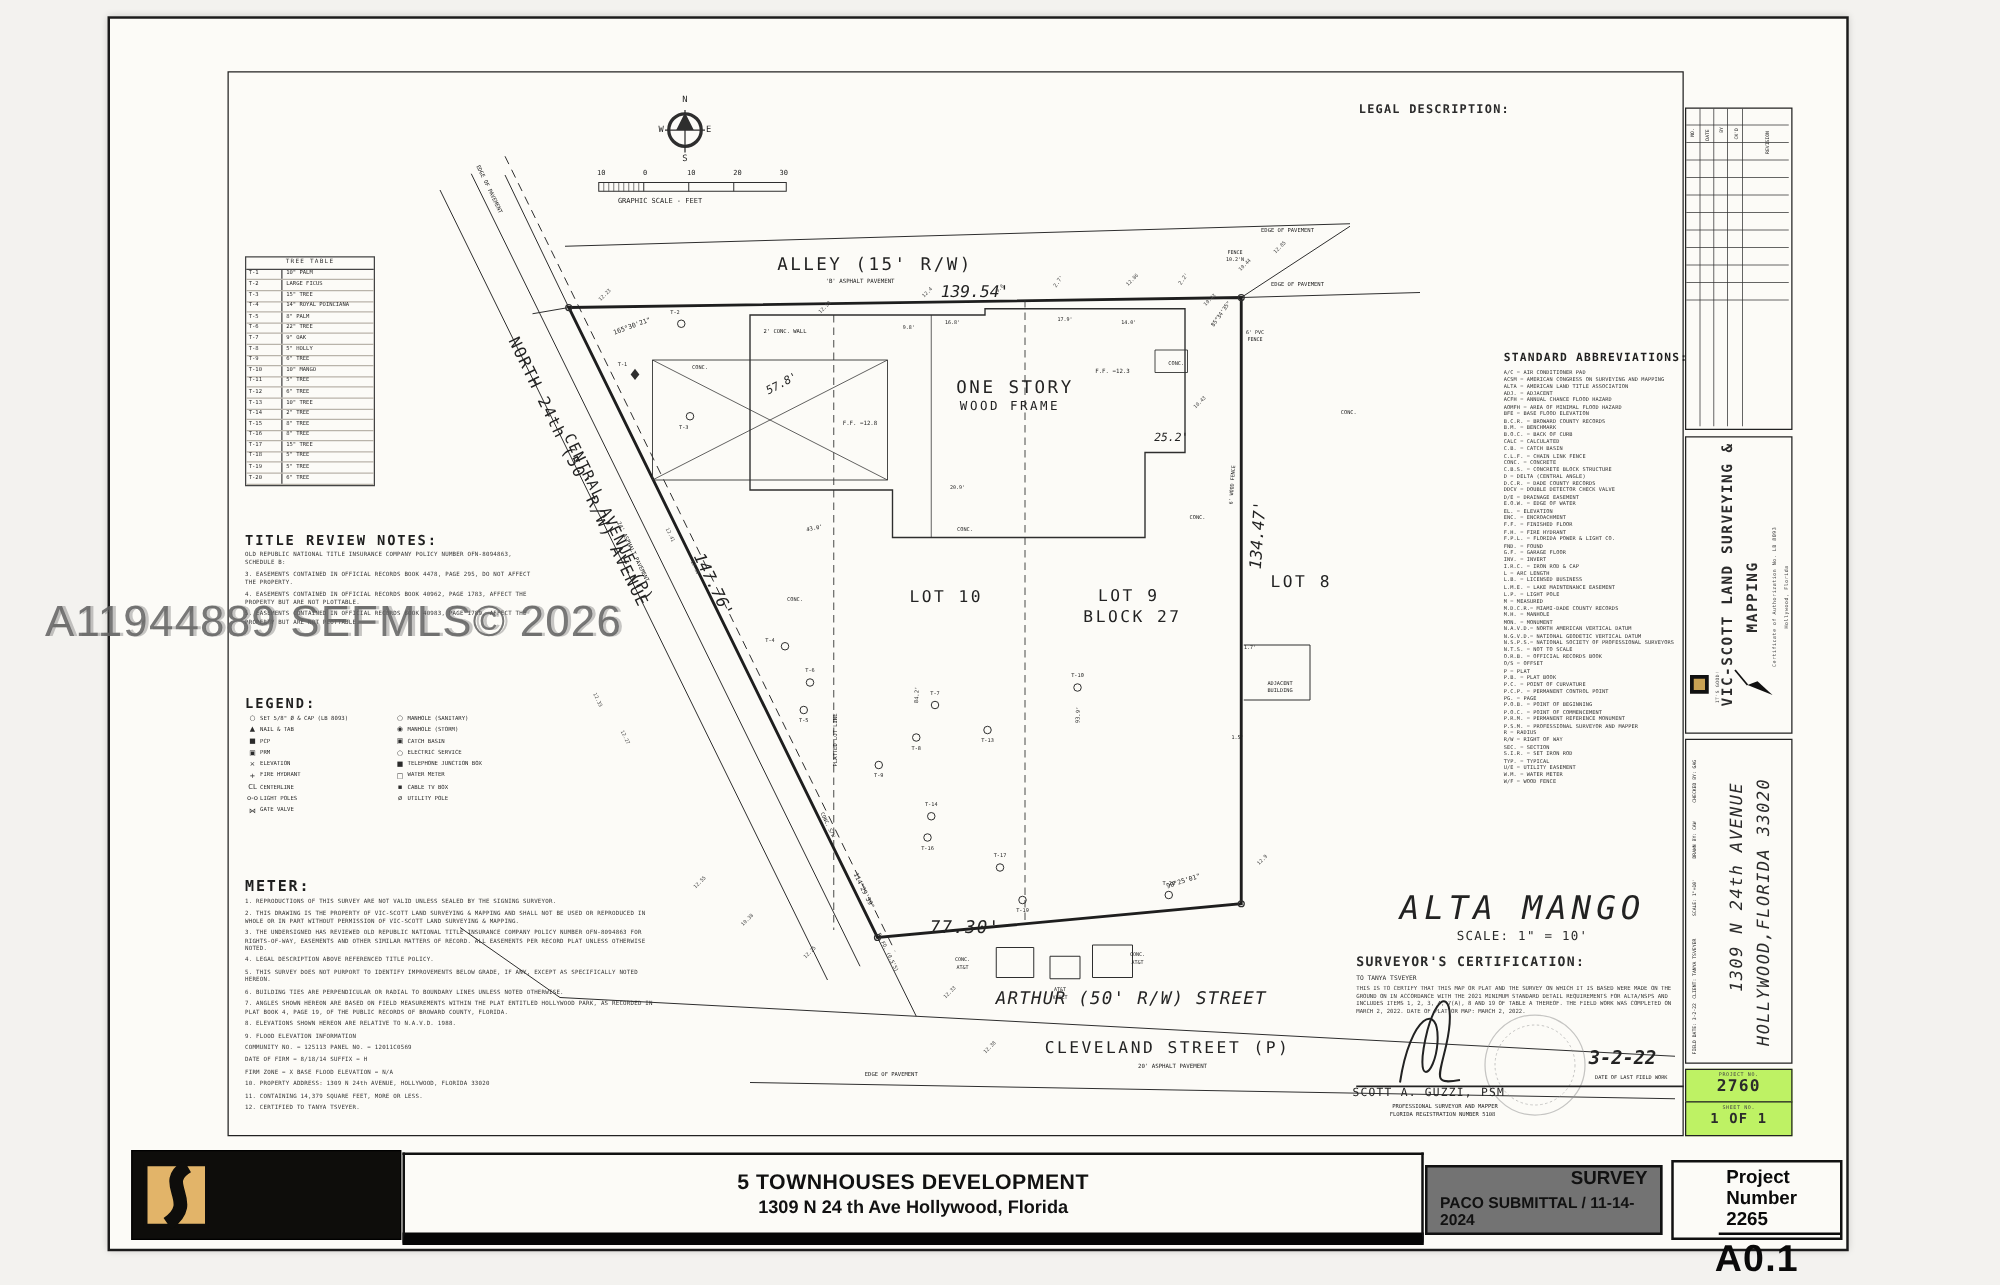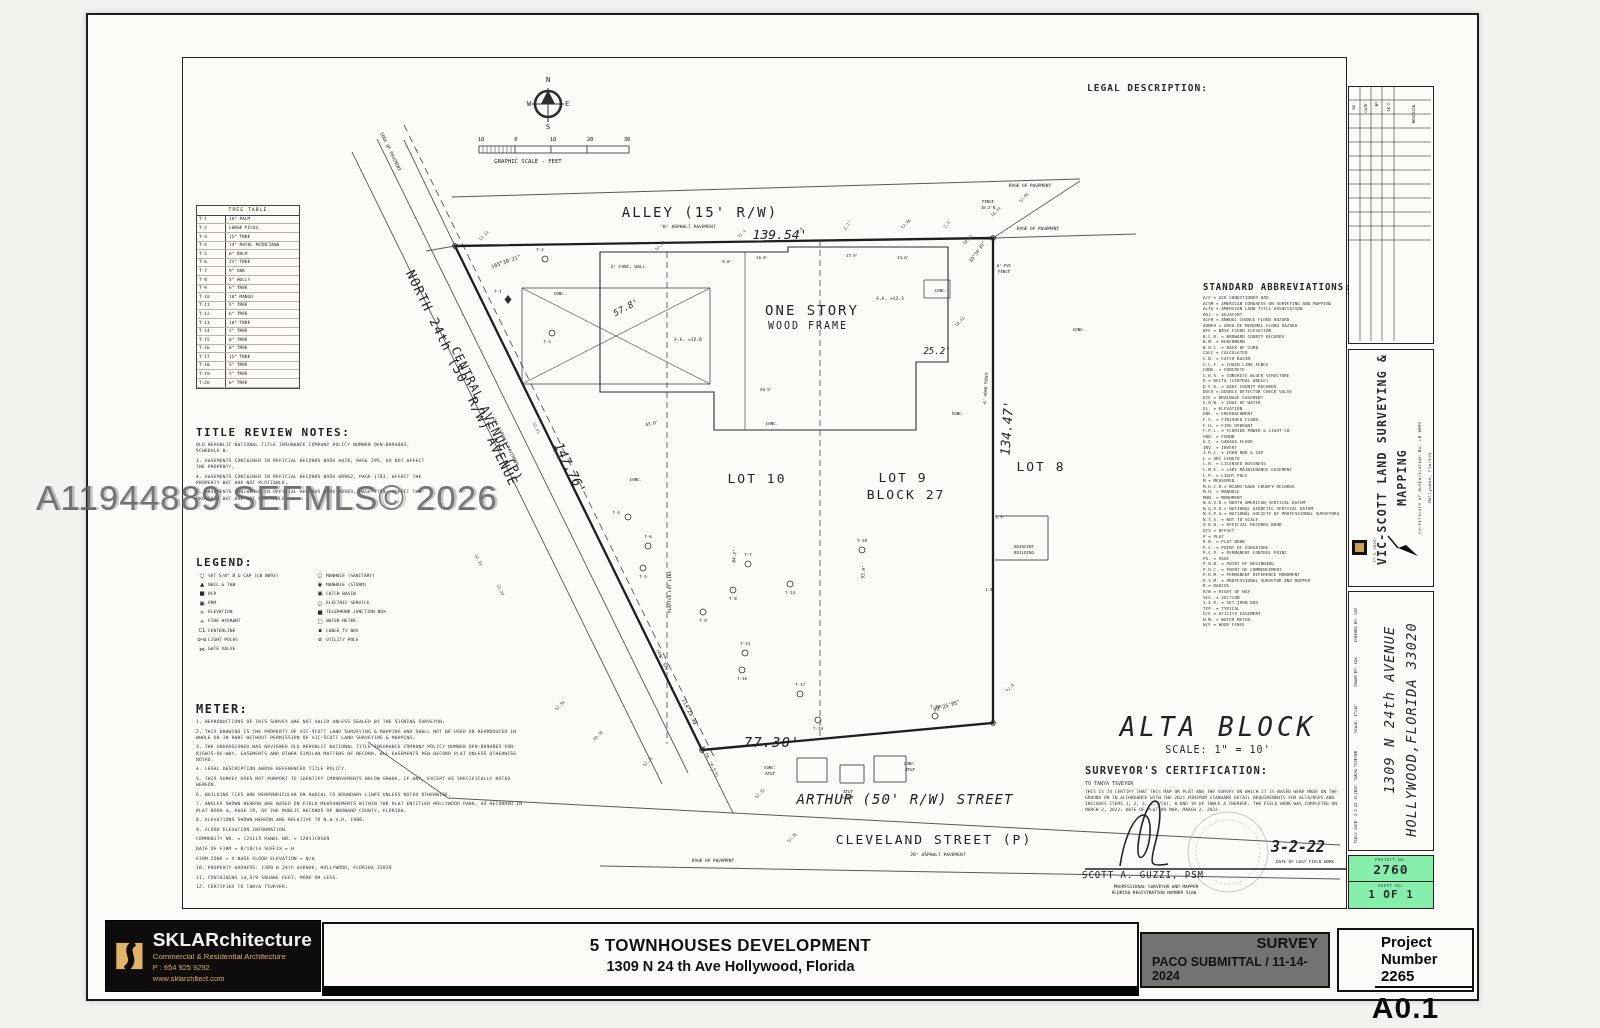--- a/index.html
+++ b/index.html
@@ -38,21 +38,21 @@
   .alta-title{left:1098px;top:712px;width:240px;text-align:center;font-size:26px;font-style:italic;letter-spacing:4px;color:#222;}
   .alta-scale{left:1098px;top:744px;width:240px;text-align:center;font-size:10px;letter-spacing:1px;}
   .cert-title{left:1085px;top:764px;font-size:10.5px;letter-spacing:1px;font-weight:bold;}
   .cert-to{left:1085px;top:780px;font-size:5px;}
   .cert-body{left:1085px;top:789px;width:258px;font-size:4.5px;line-height:6px;color:#3a3a3a;}
   
   .vwrap{position:absolute;text-align:center;transform:rotate(-90deg);transform-origin:center center;white-space:nowrap;}
   .firm-name{font-size:11.5px;font-weight:bold;letter-spacing:1.2px;}
   .firm-sub{font-size:4px;letter-spacing:.4px;color:#444;}
   .addr-line{font-size:13.5px;font-style:italic;letter-spacing:1.2px;}
-  .proj-cell{position:absolute;left:1348px;width:84px;border:1.4px solid #222;background:#86efac;text-align:center;}
+  .proj-cell{position:absolute;left:1348px;width:84px;border:1.4px solid #222;background:#bef264;text-align:center;}
   .proj-lbl{font-size:4px;letter-spacing:.5px;color:#444;margin-top:1px;}
   .proj-val{font-size:13px;font-weight:bold;letter-spacing:1px;}
   
   .logo-box{left:105px;top:920px;width:216px;height:72px;background:#0e0d0b;border:1px solid #000;display:flex;align-items:center;padding:0 8px;box-sizing:border-box;gap:8px;}
   .logo-text .l1{color:#f4f2ee;font-family:"Liberation Sans",sans-serif;font-size:19px;font-weight:bold;letter-spacing:.2px;}
   .logo-text .l2{color:#d8a85c;font-family:"Liberation Sans",sans-serif;font-size:7.8px;margin-top:1px;}
   .logo-text .l3,.logo-text .l4{color:#d8a85c;font-family:"Liberation Sans",sans-serif;font-size:7.5px;margin-top:2px;}
   .center-box{left:322px;top:922px;width:813px;height:62px;border:2px solid #111;border-bottom:10px solid #060606;background:#fcfbf7;display:flex;flex-direction:column;align-items:center;justify-content:center;}
   .center-box .t1{font-family:"Liberation Sans",sans-serif;font-weight:bold;font-size:17px;letter-spacing:.4px;color:#111;}
   .center-box .t2{font-family:"Liberation Sans",sans-serif;font-weight:bold;font-size:14.5px;margin-top:2px;color:#111;}
@@ -552,21 +552,21 @@
       <div class="li-row"><span>R/W     = RIGHT OF WAY</span></div>
       <div class="li-row"><span>SEC.    = SECTION</span></div>
       <div class="li-row"><span>S.I.R.  = SET IRON ROD</span></div>
       <div class="li-row"><span>TYP.    = TYPICAL</span></div>
       <div class="li-row"><span>U/E     = UTILITY EASEMENT</span></div>
       <div class="li-row"><span>W.M.    = WATER METER</span></div>
       <div class="li-row"><span>W/F     = WOOD FENCE</span></div>
     </div>
 </div>
 
-<div class="abs alta-title">ALTA BLOCK</div>
+<div class="abs alta-title">ALTA MANGO</div>
 <div class="abs alta-scale">SCALE: 1" = 10'</div>
 <div class="abs cert-title">SURVEYOR'S CERTIFICATION:</div>
 <div class="abs cert-to">TO TANYA TSVEYER</div>
 <div class="abs cert-body">THIS IS TO CERTIFY THAT THIS MAP OR PLAT AND THE SURVEY ON WHICH IT IS BASED WERE MADE ON THE GROUND ON IN ACCORDANCE WITH THE 2021 MINIMUM STANDARD DETAIL REQUIREMENTS FOR ALTA/NSPS AND INCLUDES ITEMS 1, 2, 3, 4, 7(A), 8 AND 19 OF TABLE A THEREOF. THE FIELD WORK WAS COMPLETED ON MARCH 2, 2022. DATE OF PLAT OR MAP: MARCH 2, 2022.</div>
 
 <div class="vwrap" style="left:1165px;top:450px;width:430px;">
   <span class="firm-name">VIC-SCOTT LAND SURVEYING &amp;</span>
 </div>
 <div class="vwrap" style="left:1185px;top:468px;width:430px;">
   <span class="firm-name">MAPPING</span>
@@ -588,26 +588,20 @@
   <span class="addr-line">HOLLYWOOD,FLORIDA  33020</span>
 </div>
 
 <div class="abs logo-box">
   <svg width="54" height="54" viewBox="0 0 54 54">
     <rect x="1" y="1" width="52" height="52" fill="#0e0d0b"></rect>
     <rect x="4" y="4" width="46" height="46" fill="#e2b469"></rect>
     <path d="M34,2 C14,16 44,30 22,52 L2,52 L2,2 Z" fill="#0e0d0b" opacity="0.0"></path>
     <path d="M36,4 C12,18 46,32 20,50" stroke="#0e0d0b" stroke-width="11" fill="none"></path>
   </svg>
-  <div class="logo-text">
-    <div class="l1">SKLARchitecture</div>
-    <div class="l2">Commercial &amp; Residential Architecture</div>
-    <div class="l3">P : 954 925 9292</div>
-    <div class="l4">www.sklarchitect.com</div>
-  </div>
 </div>
 
 <div class="abs center-box">
   <div class="t1">5 TOWNHOUSES DEVELOPMENT</div>
   <div class="t2">1309 N 24 th Ave Hollywood, Florida</div>
 </div>
 
 <div class="abs survey-box">
   <div class="t1">SURVEY</div>
   <div class="t2">PACO SUBMITTAL  / 11-14-2024</div>

